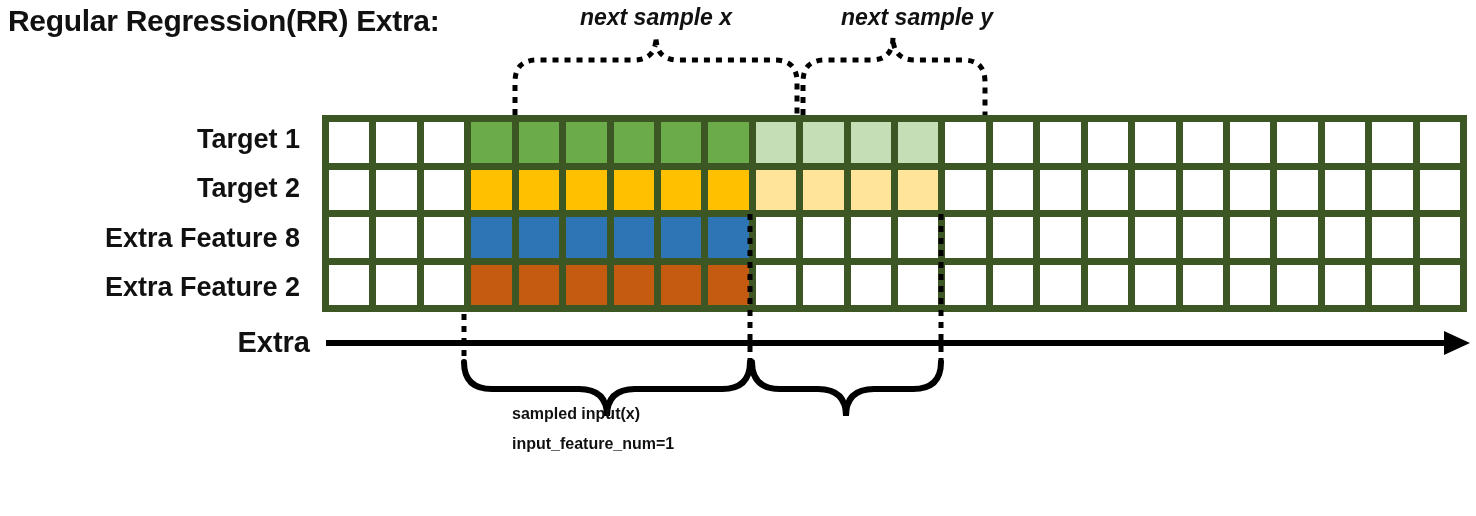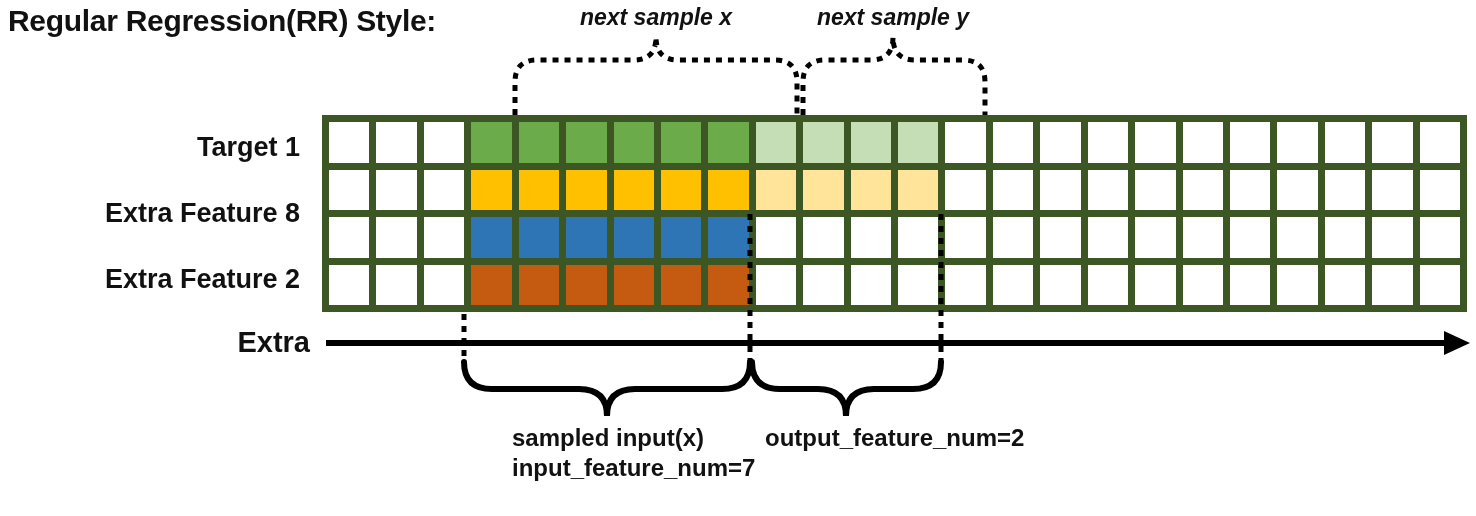--- a/index.html
+++ b/index.html
@@ -9,54 +9,55 @@
     overflow:hidden;
   }
   .abs{position:absolute;}
   .title{
     left:8px;top:4px;font-size:30px;font-weight:bold;letter-spacing:-0.3px;
   }
   .next-label{
     top:4px;width:260px;text-align:center;font-size:23px;font-style:italic;font-weight:600;
   }
   .next-x{left:526px;}
-  .next-y{left:763px;}
+  .next-y{left:787px;}
   .row-labels{
     left:0;top:115px;width:310px;height:197px;display:flex;flex-direction:column;
   }
   .row-label{
     flex:1;display:flex;align-items:center;justify-content:flex-end;
     font-size:27px;font-weight:bold;padding-right:10px;white-space:nowrap;
   }
   .grid{
     left:322px;top:115px;width:1145px;height:197px;box-sizing:border-box;
     display:grid;grid-template-columns:repeat(24,1fr);grid-template-rows:repeat(4,1fr);
     gap:7px;padding:7px;
   }
   .cell{width:100%;height:100%;}
   .time-label{
     left:180px;top:326px;width:130px;text-align:right;font-size:29px;font-weight:bold;
   }
   .svg-layer{left:0;top:0;width:1476px;height:516px;pointer-events:none;}
   .caption{
-    top:423px;font-size:24px;font-weight:600;line-height:30px;white-space:nowrap;
+    top:399px;font-size:16px;font-weight:600;line-height:30px;white-space:nowrap;
   }
   .caption-input{left:512px;}
   .caption-output{left:765px;}
 </style>
 </head>
 <body>
 
-<div class="abs title">Regular Regression(RR) Style:</div>
+<div class="abs title">Regular Regression(RR) Extra:</div>
 
 <div class="abs next-label next-x">next sample x</div>
 <div class="abs next-label next-y">next sample y</div>
 
 <div class="abs row-labels">
   <div class="row-label">Target 1</div>
+  <div class="row-label">Target 2</div>
   <div class="row-label">Extra Feature 8</div>
   <div class="row-label">Extra Feature 2</div>
 </div>
 
 <div class="abs grid" style="background: rgb(60, 86, 36);">
     <div class="cell" style="background: rgb(255, 255, 255);"></div>
     <div class="cell" style="background: rgb(255, 255, 255);"></div>
     <div class="cell" style="background: rgb(255, 255, 255);"></div>
     <div class="cell" style="background: rgb(107, 171, 74);"></div>
     <div class="cell" style="background: rgb(107, 171, 74);"></div>
@@ -168,18 +169,17 @@
   <line x1="326" y1="343" x2="1446" y2="343" stroke="#000" stroke-width="6"></line>
   <polygon points="1444,331 1470,343 1444,355" fill="#000"></polygon>
 
   <path d="M 464 362 Q 464 389 492 389 H 579 Q 607 389 607 416 Q 607 389 635 389 H 722 Q 750 389 750 362" fill="none" stroke="#000" stroke-width="6" stroke-linecap="round"></path>
 
   <path d="M 752 362 Q 752 389 780 389 H 818 Q 846 389 846 416 Q 846 389 874 389 H 913 Q 941 389 941 362" fill="none" stroke="#000" stroke-width="6" stroke-linecap="round"></path>
 </svg>
 
 <div class="abs caption caption-input">
   <div>sampled input(x)</div>
-  <div>input_feature_num=7</div>
+  <div>input_feature_num=1</div>
 </div>
 
 <div class="abs caption caption-output">
-  <div>output_feature_num=2</div>
 </div>
 
 </body></html>

